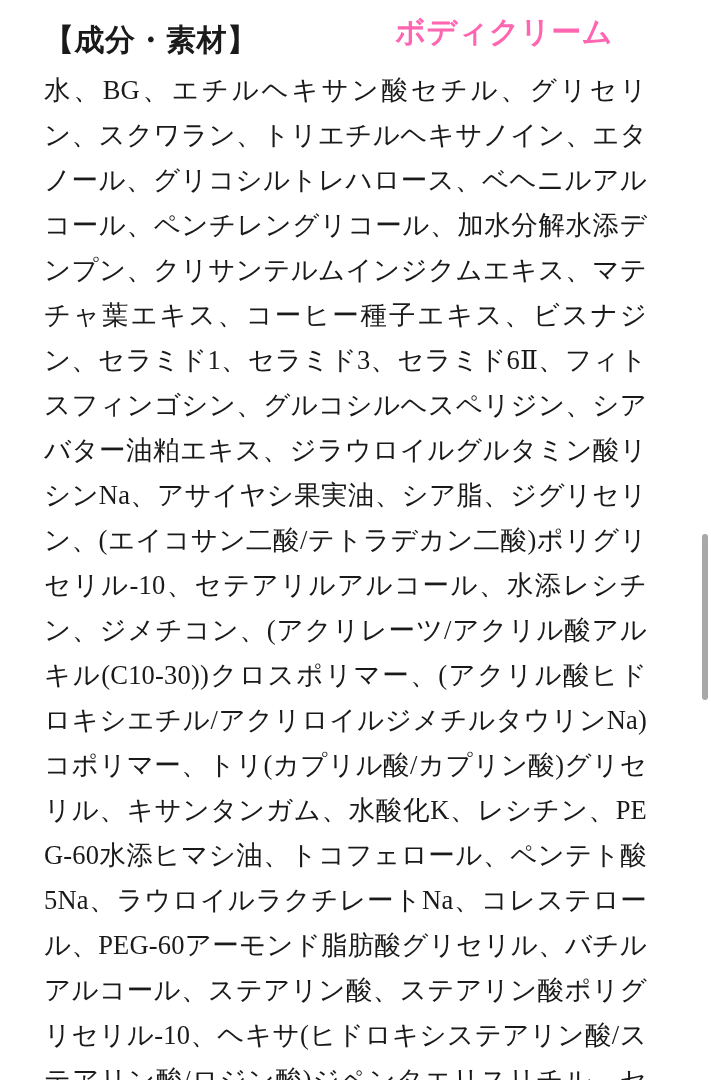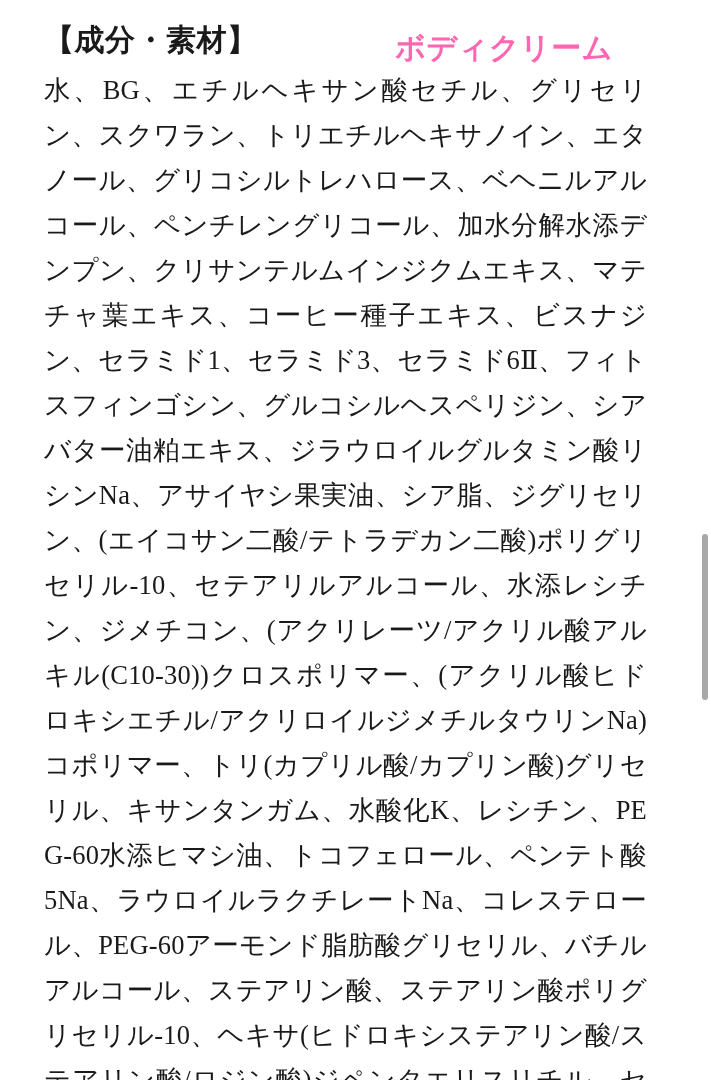--- a/index.html
+++ b/index.html
@@ -38,21 +38,21 @@
     font-size: 30px;
     font-weight: 700;
     letter-spacing: 0.5px;
     white-space: nowrap;
     font-family: "Liberation Serif", "DejaVu Serif", serif;
   }
 
   .product-label {
     position: absolute;
     right: 34px;
-    top: 16px;
+    top: 0px;
     font-size: 30px;
     font-weight: 700;
     color: #ff66b2;
     letter-spacing: 0.5px;
     white-space: nowrap;
     font-family: "Liberation Sans", sans-serif;
   }
 
   .ingredients {
     margin-top: 2px;

